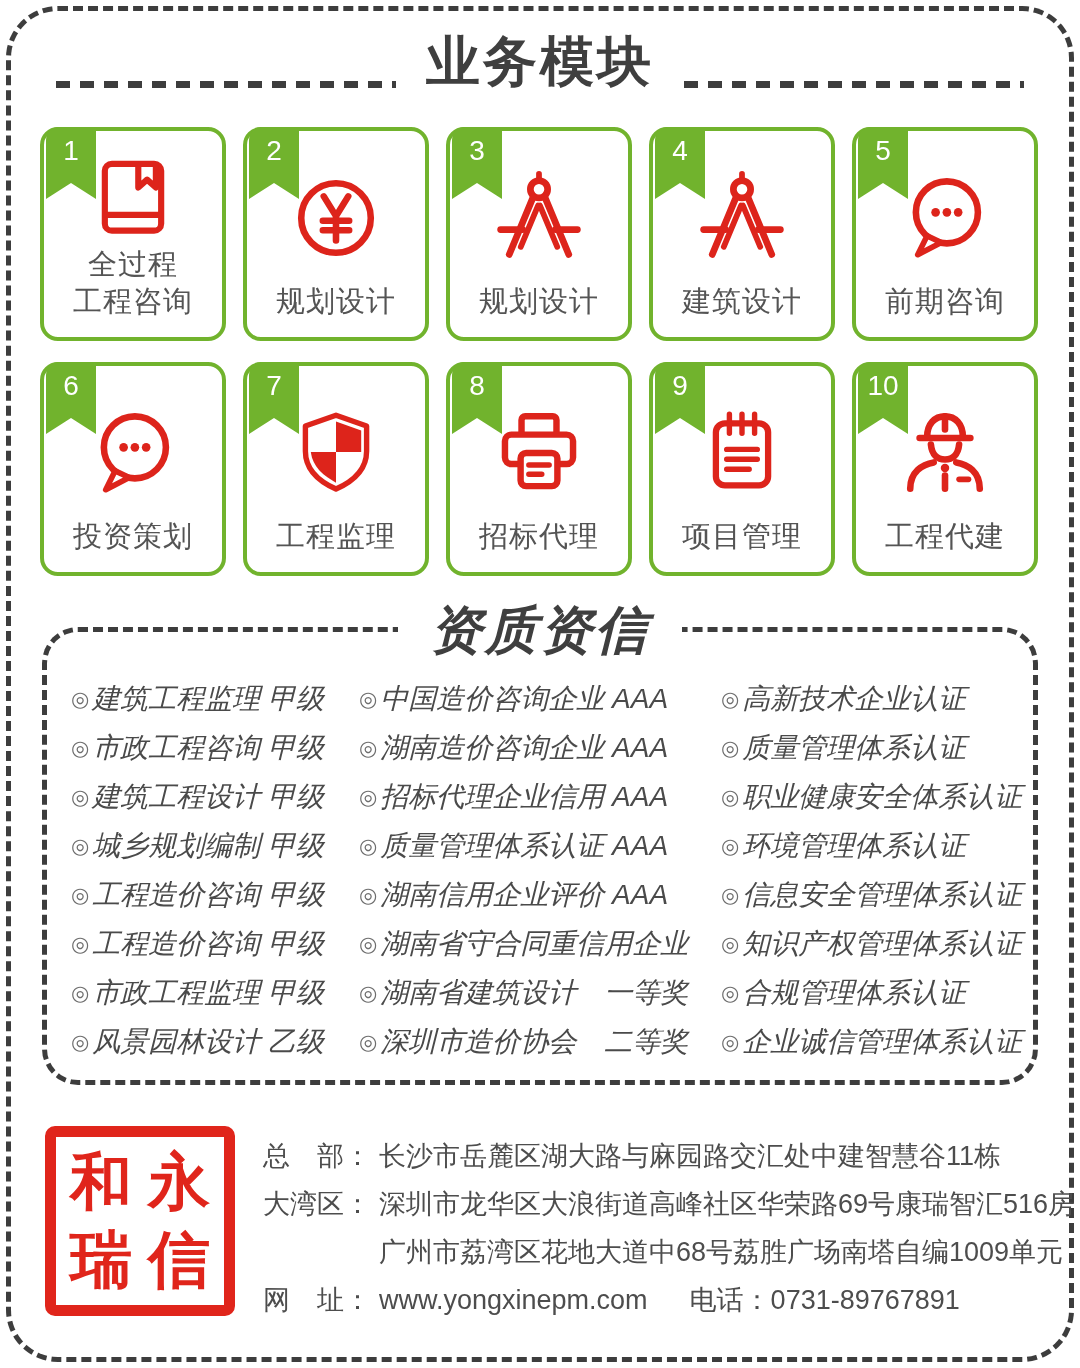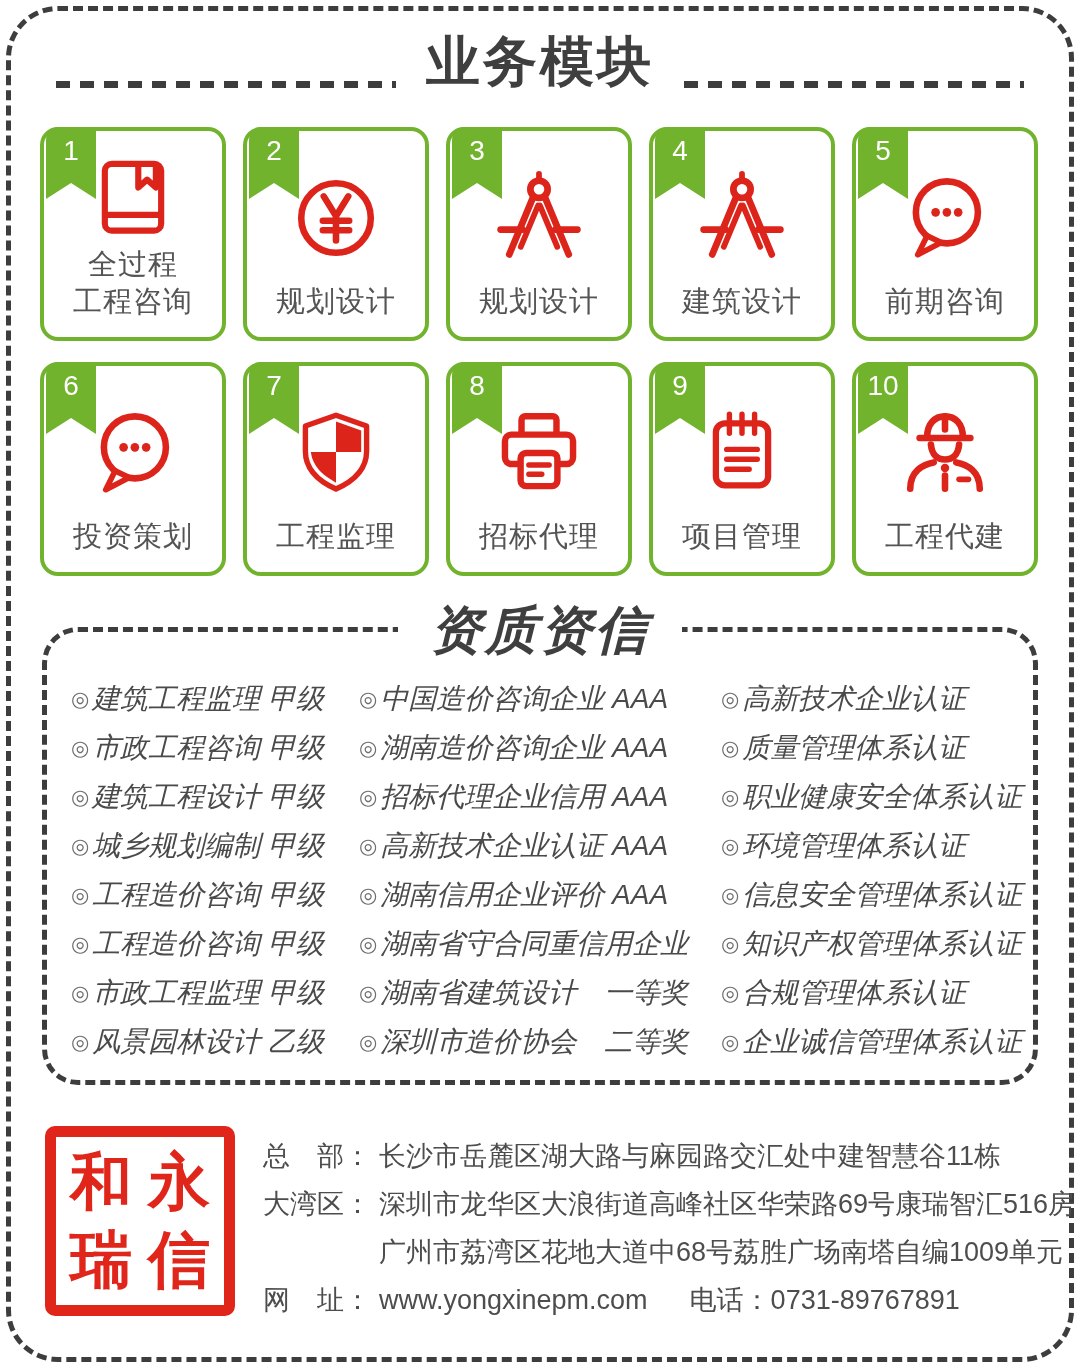--- a/index.html
+++ b/index.html
@@ -245,21 +245,21 @@
         <div class="cred-item">
             <span class="bullet">◎</span>
             <span>湖南造价咨询企业  AAA</span>
           </div>
         <div class="cred-item">
             <span class="bullet">◎</span>
             <span>招标代理企业信用  AAA</span>
           </div>
         <div class="cred-item">
             <span class="bullet">◎</span>
-            <span>高新技术企业认证  AAA</span>
+            <span>质量管理体系认证  AAA</span>
           </div>
         <div class="cred-item">
             <span class="bullet">◎</span>
             <span>湖南信用企业评价  AAA</span>
           </div>
         <div class="cred-item">
             <span class="bullet">◎</span>
             <span>湖南省守合同重信用企业</span>
           </div>
         <div class="cred-item">

